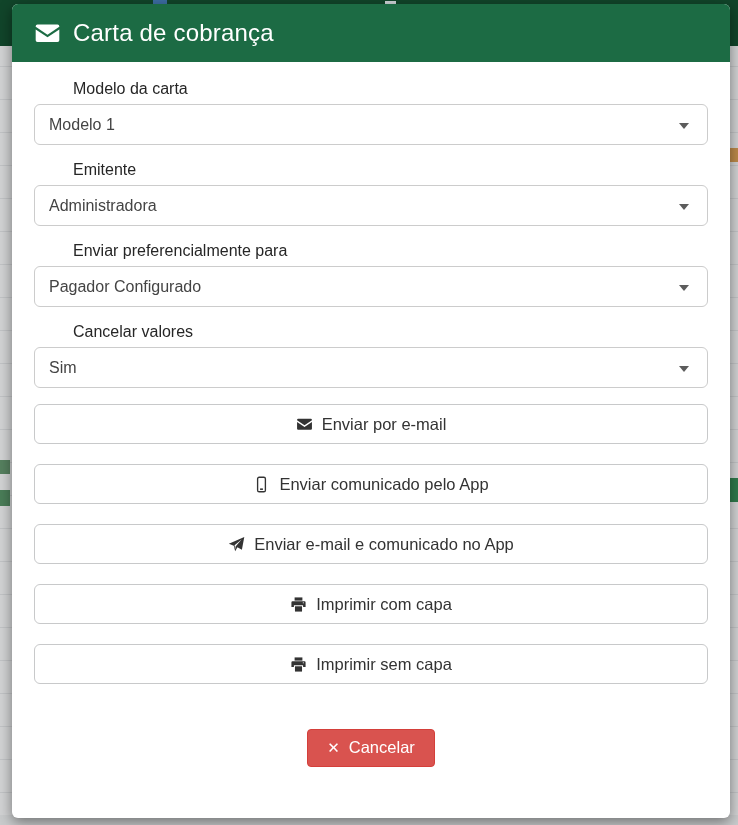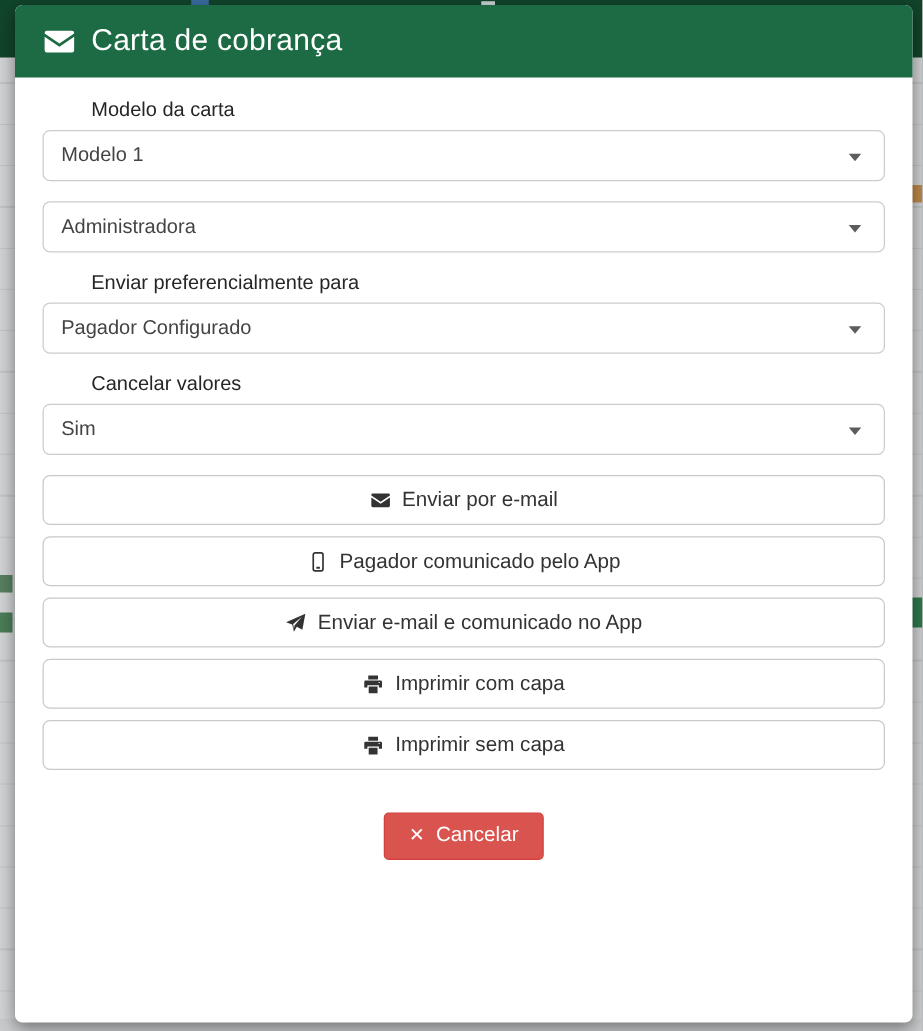--- a/index.html
+++ b/index.html
@@ -103,21 +103,21 @@
     border-right: 5px solid transparent;
     border-top: 6px solid #5c5c5c;
   }
 
   .action-btn {
     width: 100%;
     height: 40px;
     background: #ffffff;
     border: 1px solid #c8c9ca;
     border-radius: 6px;
-    margin-bottom: 9px;
+    margin-bottom: 20px;
     display: flex;
     align-items: center;
     justify-content: center;
     gap: 9px;
     font-family: "Liberation Sans", "DejaVu Sans", sans-serif;
     font-size: 16.5px;
     color: #333333;
     cursor: pointer;
   }
   .action-btn:first-of-type { margin-top: 6px; }
@@ -169,20 +169,21 @@
     </div>
 
     <div class="modal-body">
 
       <label class="form-label">Modelo da carta</label>
       <div class="select-box">
         <span class="select-value">Modelo 1</span>
         <span class="select-caret"></span>
       </div>
 
+      <label class="form-label">Emitente</label>
       <div class="select-box">
         <span class="select-value">Administradora</span>
         <span class="select-caret"></span>
       </div>
 
       <label class="form-label">Enviar preferencialmente para</label>
       <div class="select-box">
         <span class="select-value">Pagador Configurado</span>
         <span class="select-caret"></span>
       </div>
@@ -203,21 +204,21 @@
         <span>Enviar por e-mail</span>
       </button>
 
       <button class="action-btn">
         <span>
           <svg width="17" height="17" viewBox="0 0 24 24" fill="none" stroke="#333333" stroke-width="1.9">
             <rect x="6.5" y="1.8" width="11" height="20.4" rx="2.2"></rect>
             <line x1="10" y1="18.6" x2="14" y2="18.6" stroke-width="2.2"></line>
           </svg>
         </span>
-        <span>Pagador comunicado pelo App</span>
+        <span>Enviar comunicado pelo App</span>
       </button>
 
       <button class="action-btn">
         <span>
           <svg width="17" height="17" viewBox="0 0 24 24" fill="#333333">
             <path d="M23 1.4 1.2 11l7 2.6 1.9 8 3.2-5.6 6.3 3.4L23 1.4zM9.3 13l9.8-8.2-8.4 9.9-.6 4-0.8-5.7z"></path>
           </svg>
         </span>
         <span>Enviar e-mail e comunicado no App</span>
       </button>

